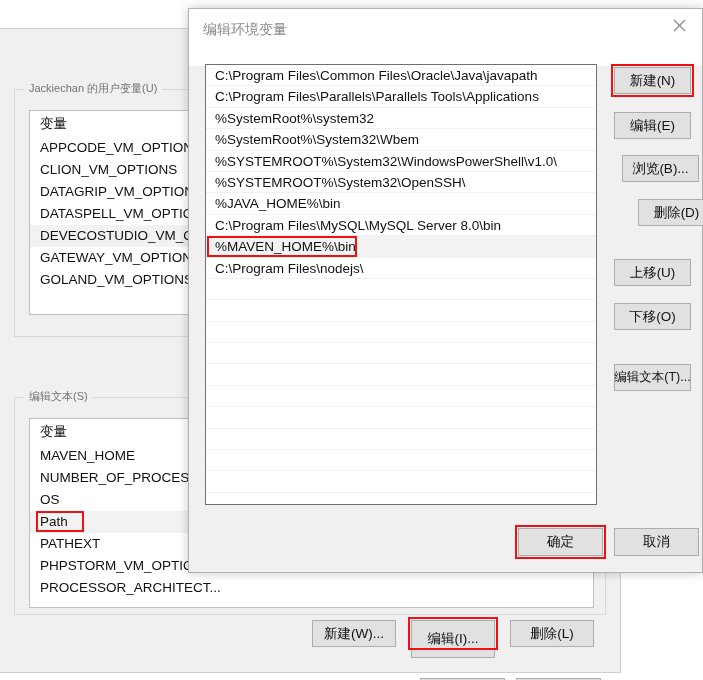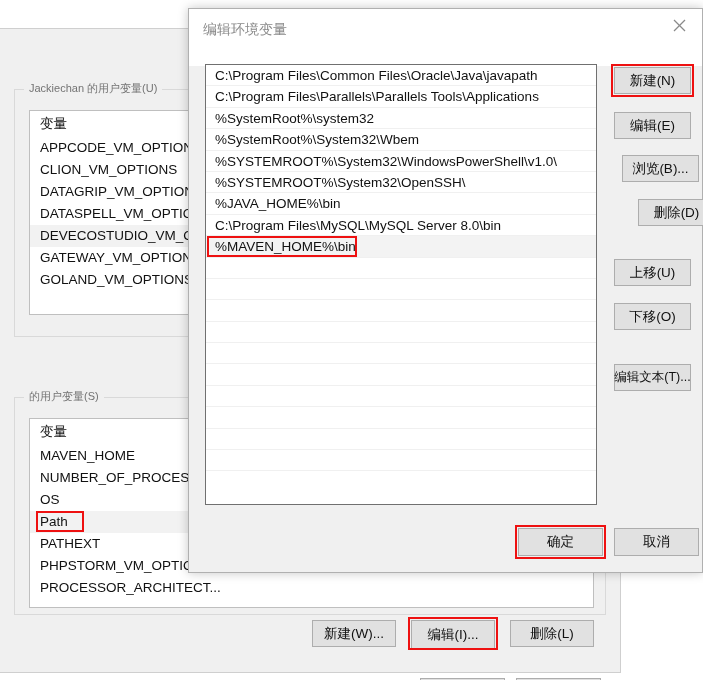--- a/index.html
+++ b/index.html
@@ -229,38 +229,38 @@
           <div class="var-row">CLION_VM_OPTIONS</div>
           <div class="var-row">DATAGRIP_VM_OPTIONS</div>
           <div class="var-row">DATASPELL_VM_OPTIONS</div>
           <div class="var-row sel-grey">DEVECOSTUDIO_VM_OPT...</div>
           <div class="var-row">GATEWAY_VM_OPTIONS</div>
           <div class="var-row">GOLAND_VM_OPTIONS</div>
         </div>
       </div>
 
       <div class="groupbox" style="left:14px; top:334px; width:592px; height:218px;">
-        <div class="gb-legend">的用户变量(S)</div>
+        <div class="gb-legend">编辑文本(S)</div>
         <div class="varlist" style="left:14px; top:20px; width:565px; height:190px;">
           <div class="var-header">变量</div>
           <div class="var-row">MAVEN_HOME</div>
           <div class="var-row">NUMBER_OF_PROCESSORS</div>
           <div class="var-row">OS</div>
           <div class="var-row sel-grey">
             <span>Path</span>
             <span class="hl-box" style="width:48px;"></span>
           </div>
           <div class="var-row">PATHEXT</div>
           <div class="var-row">PHPSTORM_VM_OPTIONS</div>
           <div class="var-row">PROCESSOR_ARCHITECT...</div>
         </div>
       </div>
 
       <div class="btn" style="left:312px; top:557px; width:84px; height:27px;">新建(W)...</div>
-      <div class="btn" style="left:411px; top:557px; width:84px; height:29px;">编辑(I)...</div>
+      <div class="btn" style="left:411px; top:557px; width:84px; height:38px;">编辑(I)...</div>
       <div class="redring" style="left:408px; top:554px; width:90px; height:33px;"></div>
       <div class="btn" style="left:510px; top:557px; width:84px; height:27px;">删除(L)</div>
 
       <div class="btn" style="left:420px; top:615px; width:85px; height:28px;">确定</div>
       <div class="btn" style="left:516px; top:615px; width:85px; height:28px;">取消</div>
     </div>
   </div>
 
   <div class="fg-dialog">
 
@@ -280,20 +280,21 @@
       <div class="path-row">%SystemRoot%\system32</div>
       <div class="path-row">%SystemRoot%\System32\Wbem</div>
       <div class="path-row">%SYSTEMROOT%\System32\WindowsPowerShell\v1.0\</div>
       <div class="path-row">%SYSTEMROOT%\System32\OpenSSH\</div>
       <div class="path-row">%JAVA_HOME%\bin</div>
       <div class="path-row">C:\Program Files\MySQL\MySQL Server 8.0\bin</div>
       <div class="path-row selected">
         <span>%MAVEN_HOME%\bin</span>
         <span class="hl-box" style="width:150px;"></span>
       </div>
+      <div class="path-row">C:\Program Files\nodejs\</div>
       <div class="path-row empty">&nbsp;</div>
       <div class="path-row empty">&nbsp;</div>
       <div class="path-row empty">&nbsp;</div>
       <div class="path-row empty">&nbsp;</div>
       <div class="path-row empty">&nbsp;</div>
       <div class="path-row empty">&nbsp;</div>
       <div class="path-row empty">&nbsp;</div>
       <div class="path-row empty">&nbsp;</div>
       <div class="path-row empty">&nbsp;</div>
       <div class="path-row empty">&nbsp;</div>

